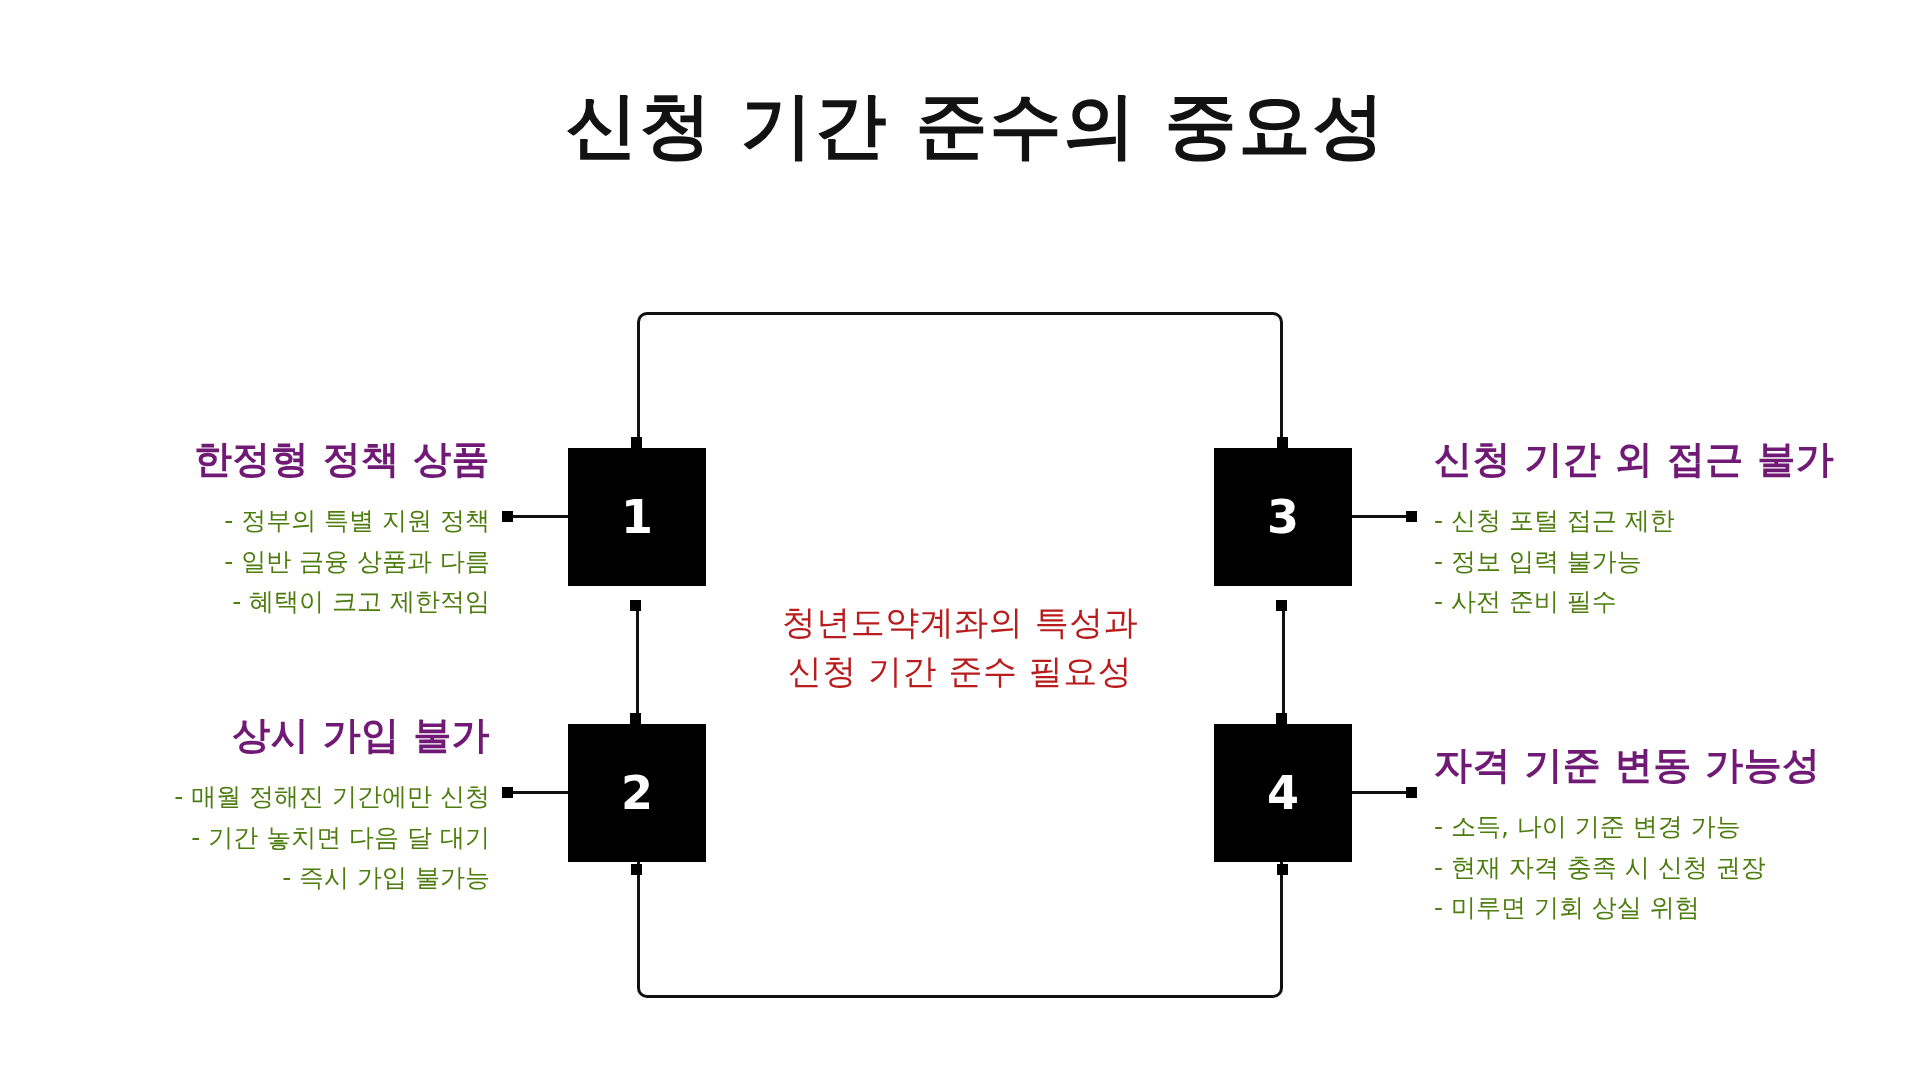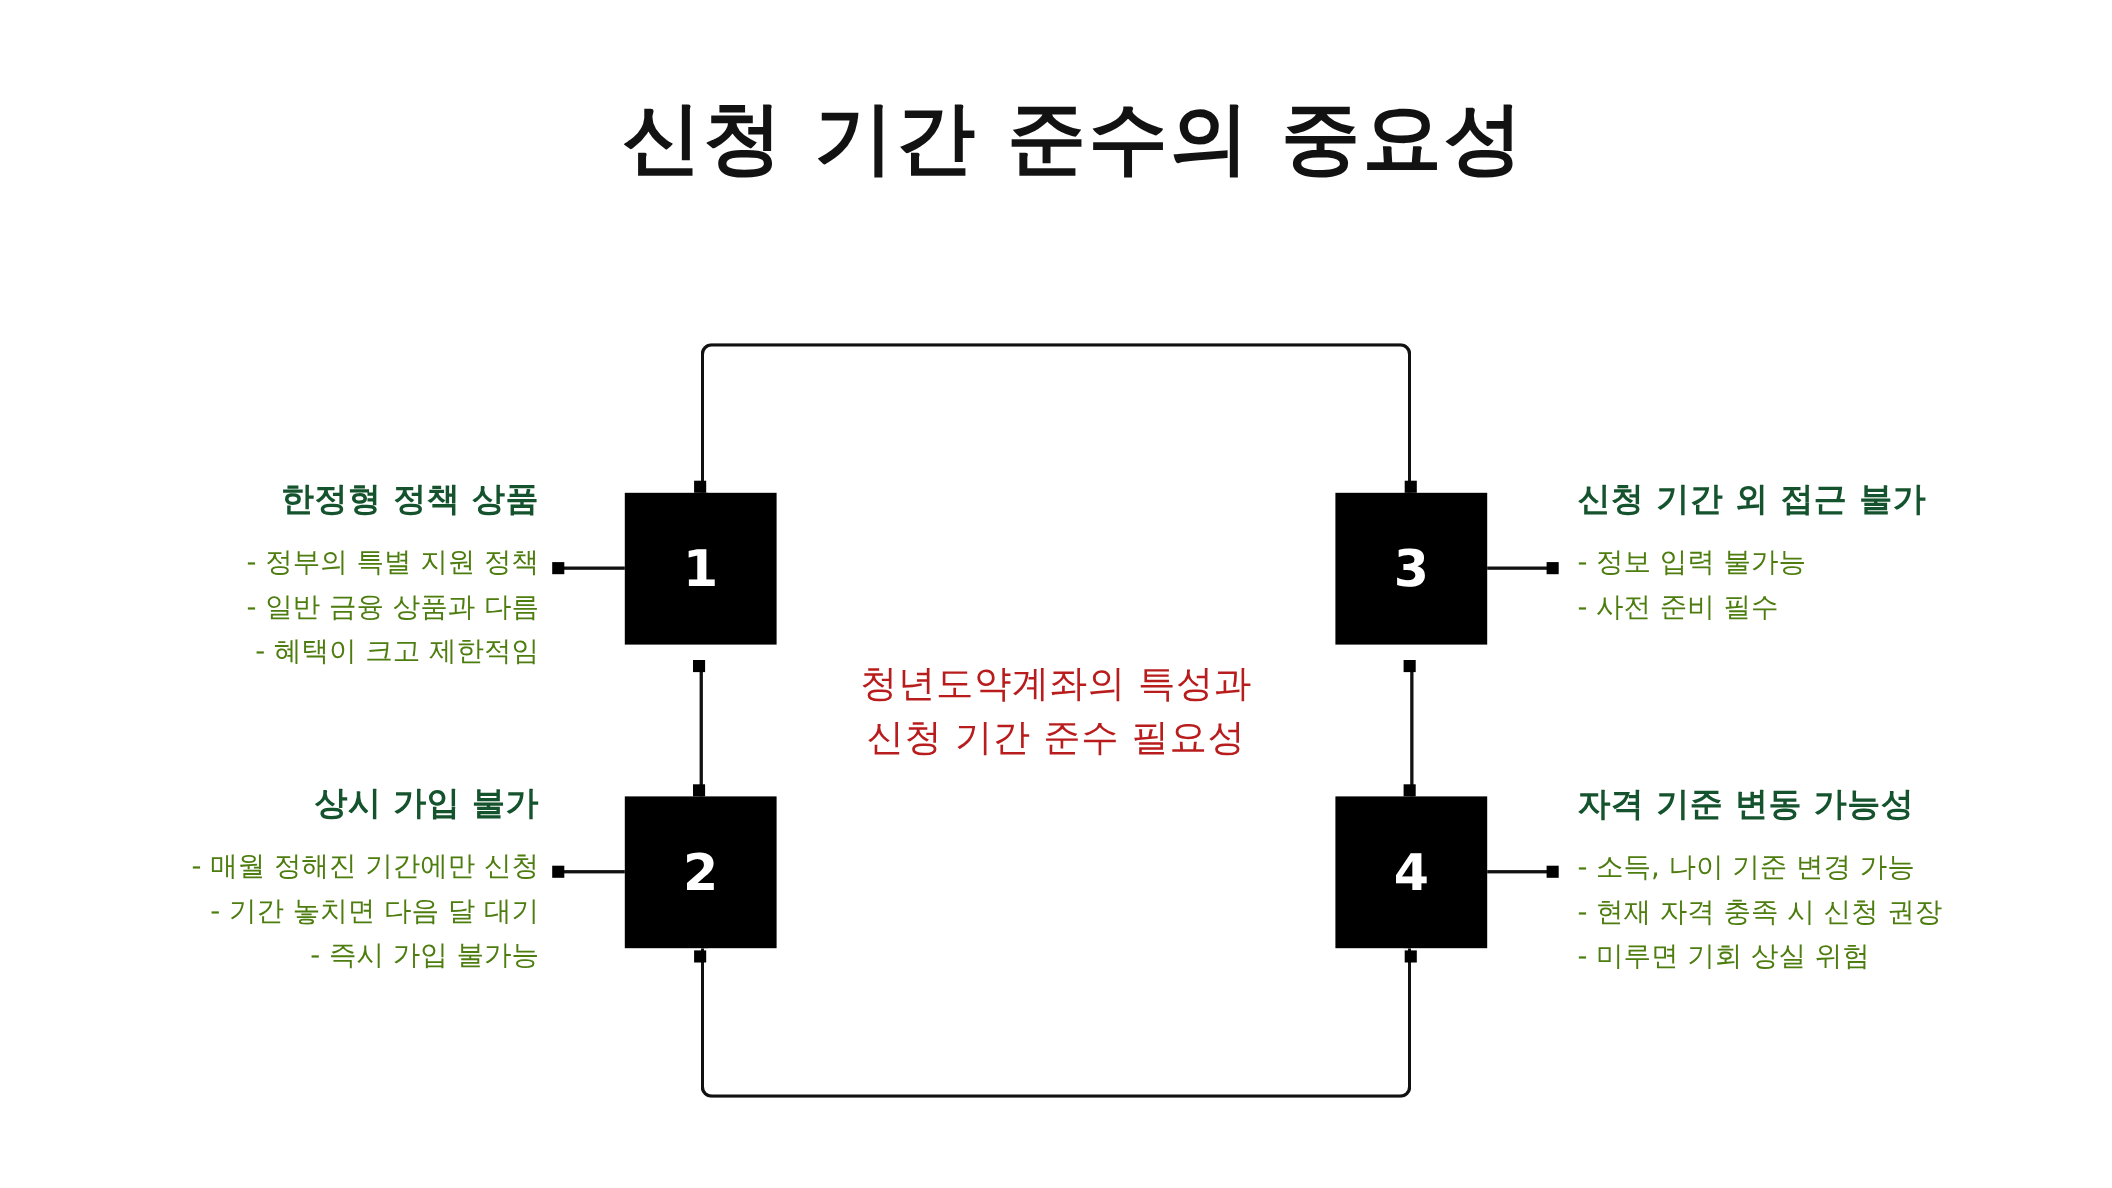--- a/index.html
+++ b/index.html
@@ -66,40 +66,40 @@
 
   
   .quad {
     position: absolute;
     width: 350px;
   }
   .quad.left  { text-align: right; }
   .quad.right { text-align: left;  }
 
   .quad-heading {
-    font-size: 30px;
+    font-size: 38px;
     font-weight: 600;
-    color: #14532d;
+    color: #701a75;
     letter-spacing: 0.4px;
     margin-bottom: 16px;
     white-space: nowrap;
   }
   .quad.left .quad-heading  { }
   .bullet {
     font-size: 25px;
     font-weight: 400;
     color: #4d7c0f;
     line-height: 1.62;
     white-space: nowrap;
   }
 
   #quad-1 { left: 140px;  top: 434px; }
   #quad-2 { left: 140px;  top: 710px; }
   #quad-3 { left: 1434px; top: 434px; }
-  #quad-4 { left: 1434px; top: 711px; }
+  #quad-4 { left: 1434px; top: 740px; }
 
   
   .conn-h {
     position: absolute;
     height: 3px;
     background: #111111;
   }
   .conn-v {
     position: absolute;
     width: 3px;
@@ -218,20 +218,21 @@
 
 <div class="quad left" id="quad-2">
   <div class="quad-heading">상시 가입 불가</div>
   <div class="bullet">- 매월 정해진 기간에만 신청</div>
   <div class="bullet">- 기간 놓치면 다음 달 대기</div>
   <div class="bullet">- 즉시 가입 불가능</div>
 </div>
 
 <div class="quad right" id="quad-3">
   <div class="quad-heading">신청 기간 외 접근 불가</div>
+  <div class="bullet">- 신청 포털 접근 제한</div>
   <div class="bullet">- 정보 입력 불가능</div>
   <div class="bullet">- 사전 준비 필수</div>
 </div>
 
 <div class="quad right" id="quad-4">
   <div class="quad-heading">자격 기준 변동 가능성</div>
   <div class="bullet">- 소득, 나이 기준 변경 가능</div>
   <div class="bullet">- 현재 자격 충족 시 신청 권장</div>
   <div class="bullet">- 미루면 기회 상실 위험</div>
 </div>

